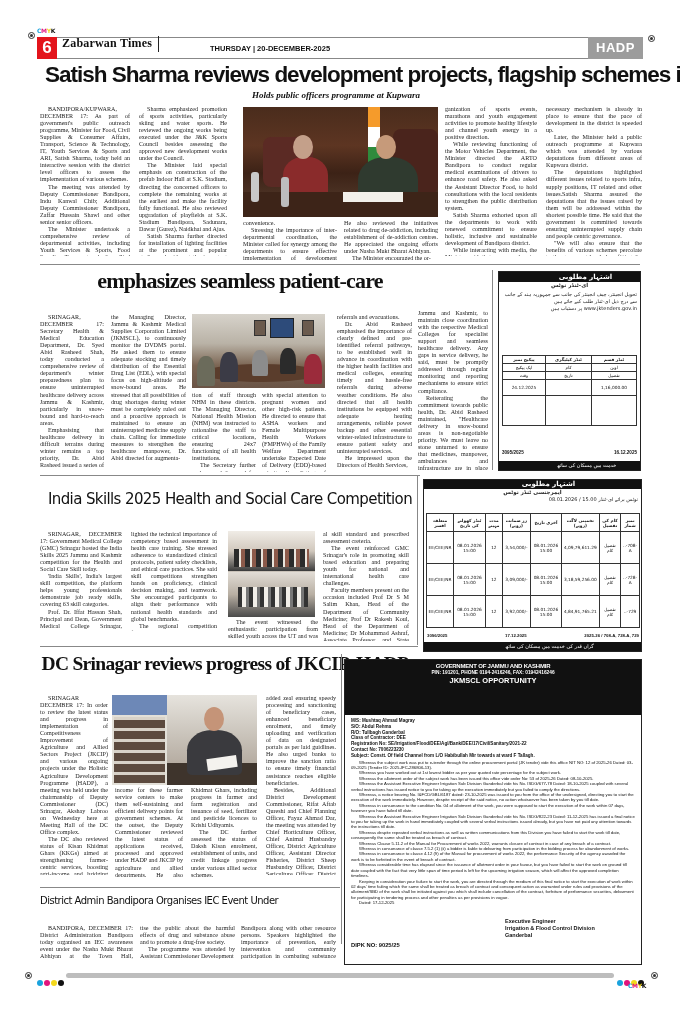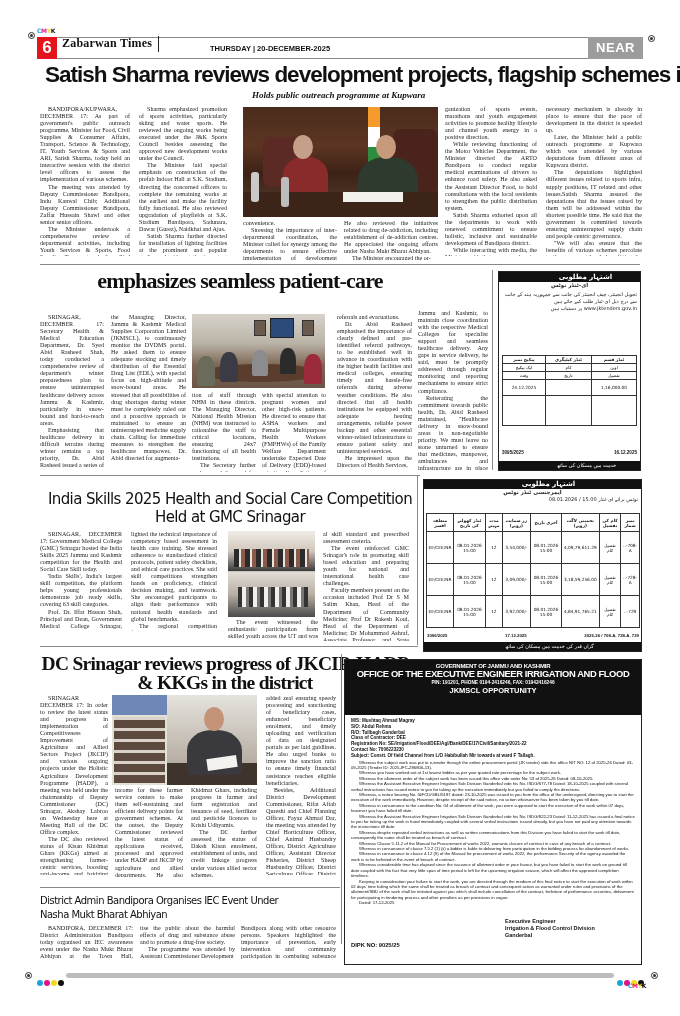--- a/index.html
+++ b/index.html
@@ -53,25 +53,25 @@
 
 <div class="reg-mark" style="left:28px;top:32px;"></div>
 <div class="abs cmyk-label" style="left:37px;top:27px;">
   <span class="c">C</span><span class="m">M</span><span class="y">Y</span><span class="k">K</span>
 </div>
 <div class="rule-mid"></div>
 <div class="masthead"></div>
 <div class="page-num">6</div>
 <div class="paper-name"><span>Zabarwan Times</span><span class="bar"></span></div>
 <div class="date-line">THURSDAY | 20-DECEMBER-2025</div>
-<div class="news-tag">NEAR</div>
+<div class="news-tag">HADP</div>
 <div class="reg-mark" style="left:648px;top:35px;"></div>
 
 <div class="h1" style="left:45px;top:64px;font-size:22.5px;letter-spacing:-1px;white-space:nowrap;">Satish Sharma reviews development projects, flagship schemes in Bandipora</div>
-<div class="kicker" style="left:252px;top:90px;">Holds public outreach programme at Kupwara</div>
+<div class="kicker" style="left:252px;top:90px;">Holds public officers programme at Kupwara</div>
 
 <div class="col" style="left:40px;top:106px;width:90px;height:150px;">
   <p>BANDIPORA/KUPWARA, DECEMBER 17: As part of government's public outreach programme, Minister for Food, Civil Supplies &amp; Consumer Affairs, Transport, Science &amp; Technology, IT, Youth Services &amp; Sports and ARI, Satish Sharma, today held an interactive session with the district level officers to assess the implementation of various schemes.</p>
   <p>The meeting was attended by Deputy Commissioner Bandipora, Indu Kanwal Chib; Additional Deputy Commissioner Bandipora, Zaffar Hussain Shawl and other senior senior officers.</p>
   <p>The Minister undertook a comprehensive review of departmental activities, including Youth Services &amp; Sports, Food Supplies, Transport and other allied sectors.</p>
 
 </div>
 <div class="col" style="left:139px;top:106px;width:88px;height:150px;">
   <p>Sharma emphasized promotion of sports activities, particularly skiing and water sports. He reviewed the ongoing works being executed under the J&amp;K Sports Council besides assessing the approved new development works under the Council.</p>
   <p>The Minister laid special emphasis on construction of the prefab Indoor Hall at S.K. Stadium, directing the concerned officers to complete the remaining works at the earliest and make the facility fully functional. He also reviewed upgradation of playfields at S.K. Stadium Bandipora, Sadunara, Dawar (Gurez), Naidkhai and Ajas.</p>
@@ -190,21 +190,20 @@
     <span>3095/2025</span>
     <span>16.12.2025</span>
   </div>
   <div class="abs ad-black urdu" style="left:0;bottom:0;width:143px;color:#fff;font-size:5px;line-height:9px;">خدمت میں مسکان کی ساتھ</div>
 </div>
 
 <div class="hrule" style="left:40px;top:475px;width:380px;"></div>
 
 <div class="h1" style="left:40px;top:490px;width:380px;text-align:center;font-size:17px;line-height:18px;letter-spacing:-0.6px;font-weight:normal;font-family:'DejaVu Sans',sans-serif;">
   <div style="white-space:nowrap;font-size:15px;">India Skills 2025 Health and Social Care Competition</div>
-  <div style="font-size:15px;">Held at GMC Srinagar</div>
 </div>
 <div class="col" style="left:40px;top:531px;width:82px;height:100px;">
   <p>SRINAGAR, DECEMBER 17: Government Medical College (GMC) Srinagar hosted the India Skills 2025 Jammu and Kashmir competition for the Health and Social Care Skill today.</p>
   <p>'India Skills', India's largest skill competition, the platform helps young professionals demonstrate job ready skills, covering 63 skill categories.</p>
   <p>Prof. Dr. Iffat Hassan Shah, Principal and Dean, Government Medical College Srinagar, inaugurated the event in presence of Administrator, Mohammad Ashraf Hakak.</p>
 
 </div>
 <div class="col" style="left:131px;top:531px;width:86px;height:100px;">
   <p style="text-indent:0">lighted the technical importance of competency based assessment in health care training. She stressed adherence to standardized clinical protocols, patient safety checklists, and ethical care practices. She said skill competitions strengthen hands on proficiency, clinical decision making, and teamwork. She encouraged participants to align their performance with national health standards and global benchmarks.</p>
   <p>The regional competition focused on Health and Social Care. Participants demonstrated skills in patient care, communication, hygiene practices, and safety procedures.</p>
@@ -277,21 +276,20 @@
   <div class="abs ad-body" style="left:3px;top:153px;width:212px;display:flex;justify-content:space-between;font-weight:bold;font-size:4.3px;">
     <span>3096/2025</span>
     <span>17.12.2025</span>
     <span>2025-26 / 708-A, 728-A, 729</span>
   </div>
   <div class="abs ad-black urdu" style="left:0;bottom:0;width:219px;color:#fff;font-size:5px;line-height:9px;">گراں قدر کی خدمت میں مسکان کی ساتھ</div>
 </div>
 
 <div class="h1" style="left:40px;top:654px;width:370px;text-align:center;font-family:'Liberation Serif',serif;font-size:19.5px;line-height:19px;letter-spacing:-0.7px;">
   <div style="white-space:nowrap;">DC Srinagar reviews progress of JKCIP, HADP</div>
-  <div>&amp; KKGs in the district</div>
 </div>
 <div class="col" style="left:40px;top:695px;width:68px;height:180px;">
   <p>SRINAGAR DECEMBER 17: In order to review the latest status and progress in implementation of Competitiveness Improvement of Agriculture and Allied Sectors Project (JKCIP) and various ongoing projects under the Holistic Agriculture Development Programme (HADP), a meeting was held under the chairmanship of Deputy Commissioner (DC) Srinagar, Akshay Labroo on Wednesday here at Meeting Hall of the DC Office complex.</p>
   <p>The DC also reviewed status of Kisan Khidmat Ghars (KKGs) aimed at strengthening farmer-centric services, boosting agri-income and bridging gaps in scheme delivery, focusing on digital integration (CSC portal), licensing (seeds, fertilizers), financial inclusion (KCC), and increasing daily transactions/</p>
 </div>
 <div class="photo ph-meet" style="left:112px;top:695px;width:145px;height:90px;">
   <div class="abs" style="left:0;top:0;width:55px;height:90px;background:linear-gradient(180deg,#6d88b7 0 22%,#e3e0d8 22% 100%);"></div>
   <div class="abs" style="left:2px;top:22px;width:51px;height:66px;background:repeating-linear-gradient(0deg,#5c4a3e 0 8px,#d8d2c8 8px 11px),#c8c1b6;"></div>
   <div class="abs" style="left:55px;top:68px;width:90px;height:22px;background:#3e342c;"></div>
   <div class="person" style="left:75px;top:35px;width:55px;height:45px;background:#3a3a3e;"></div>
@@ -308,37 +306,35 @@
 </div>
 <div class="col" style="left:266px;top:695px;width:70px;height:180px;">
   <p style="text-indent:0">added zeal ensuring speedy processing and sanctioning of beneficiary cases, enhanced beneficiary enrolment, and timely uploading and verification of data on designated portals as per laid guidlines. He also urged banks to improve the sanction ratio to ensure timely financial assistance reaches eligible beneficiaries.</p>
   <p>Besides, Additional District Development Commissioner, Rifat Aftab Qureshi and Chief Planning Officer, Fayaz Ahmad Dar, the meeting was attended by Chief Horticulture Officer, Chief Animal Husbandry Officer, District Agriculture Officer, Assistant Director Fisheries, District Sheep Husbandry Officer, District Sericulture Officer, District Programme Officer NRLM and other concerned.</p>
 </div>
 <div class="vrule" style="left:341px;top:654px;height:290px;"></div>
 <div class="hrule" style="left:40px;top:887px;width:300px;"></div>
 
 <div class="h1" style="left:40px;top:894px;width:300px;text-align:left;font-family:'DejaVu Sans',sans-serif;font-size:10px;line-height:14px;letter-spacing:-0.5px;font-weight:normal;">
   <div style="white-space:nowrap;">District Admin Bandipora Organises IEC Event Under</div>
-  <div>Nasha Mukt Bharat Abhiyan</div>
 </div>
 <div class="col" style="left:40px;top:925px;width:93px;height:36px;">
   <p>BANDIPORA, DECEMBER 17: District Administration Bandipora today organised an IEC awareness event under the Nasha Mukt Bharat Abhiyan at the Town Hall, Bandipora, to sensi-</p>
 </div>
 <div class="col" style="left:140px;top:925px;width:95px;height:36px;">
   <p style="text-indent:0">tise the public about the harmful effects of drug and substance abuse and to promote a drug-free society.</p>
   <p>The programme was attended by Assistant Commissioner Development</p>
 </div>
 <div class="col" style="left:241px;top:925px;width:95px;height:36px;">
   <p style="text-indent:0">Bandipora along with other resource persons. Speakers highlighted the importance of prevention, early intervention and community participation in combating substance abuse.</p>
 </div>
 
 <div class="ad-box" style="left:344px;top:659px;width:298px;height:306px;">
   <div class="ad-black" style="padding:3px 2px 2px;height:55px;">
     <div style="font-size:6px;font-weight:bold;letter-spacing:-0.2px;">GOVERNMENT OF JAMMU AND KASHMIR</div>
-    <div style="font-size:9.4px;font-weight:bold;line-height:10px;white-space:nowrap;letter-spacing:-0.4px;">OFFICE OF THE EXECUTIVE ENGINEER IRRIGATION AND FLOOD</div>
     <div style="font-size:4.8px;font-weight:bold;line-height:7px;">PIN: 191201, PHONE 0194-2416246, FAX: 01942416246</div>
     <div style="font-size:7.5px;font-weight:bold;line-height:9px;">JKMSCL OPPORTUNITY</div>
   </div>
   <div class="ad-body" style="padding:3px 6px 1px 6px;font-weight:bold;line-height:5.8px;">
     <p>M/S: Mushtaq Ahmad Magray</p>
     <p>S/O: Abdul Rehma</p>
     <p>R/O: Tullbagh Ganderbal</p>
     <p>Class of Contractor: DEE</p>
     <p>Registration No: SE/Irrigation/Flood/DEE/Agl/Bank/DEE/17/Civil/Sanitary/2021-22</p>
     <p>Contact No: 7006223230</p>

